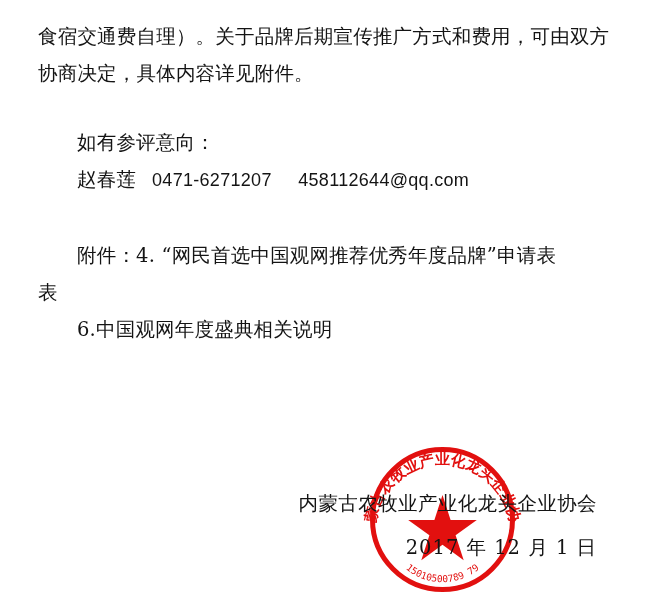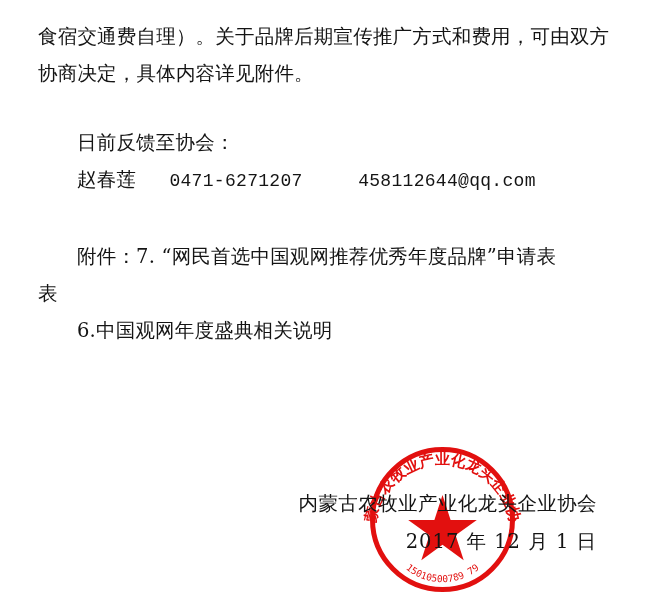--- a/index.html
+++ b/index.html
@@ -35,21 +35,21 @@
     color: #141414;
     font-family: "DejaVu Serif", "Liberation Serif", serif;
   }
   p.indent {
     text-indent: 39px;
   }
   .gap-small { height: 10px; }
   .gap-mid { height: 22px; }
   .gap-large { height: 38px; }
   .mono-inline {
-    font-family: Liberation Mono, monospace;
+    font-family: Liberation Sans, sans-serif;
     font-size: 18px;
     letter-spacing: 0.3px;
   }
   .contact-line {
     white-space: pre;
   }
   .sig-block {
     position: absolute;
     right: 48px;
     top: 485px;
@@ -61,20 +61,21 @@
     line-height: 38px;
     color: #141414;
     letter-spacing: 0.4px;
   }
   .sig-date {
     font-size: 19.5px;
     line-height: 38px;
     color: #141414;
     letter-spacing: 1px;
     font-family: "DejaVu Serif", "Liberation Serif", serif;
+    margin-top: 6px;
   }
   
   .seal {
     position: absolute;
     left: 355px;
     top: 432px;
     width: 175px;
     height: 175px;
     pointer-events: none;
   }
@@ -99,27 +100,27 @@
 
   <div class="body-text">
 
     <p>食宿交通费自理）。关于品牌后期宣传推广方式和费用，可由双方协商决定，具体内容详见附件。</p>
 
     <div class="gap-small"></div>
 
 
     <div class="gap-mid"></div>
 
-    <p class="indent">日前反馈至协会：</p>
+    <p class="indent">如有参评意向：</p>
 
     <p class="indent contact-line"><span>赵春莲</span><span class="mono-inline">&nbsp;&nbsp;&nbsp;0471-6271207&nbsp;&nbsp;&nbsp;&nbsp;&nbsp;458112644@qq.com</span></p>
 
     <div class="gap-large"></div>
 
-    <p class="indent">附件：7. “网民首选中国观网推荐优秀年度品牌”申请表</p>
+    <p class="indent">附件：4. “网民首选中国观网推荐优秀年度品牌”申请表</p>
 
     <p>表</p>
 
     <p class="indent">6.中国观网年度盛典相关说明</p>
 
   </div>
 
   <div class="seal">
     <svg width="175" height="175" viewBox="0 0 175 175" xmlns="http://www.w3.org/2000/svg">
       <defs>

